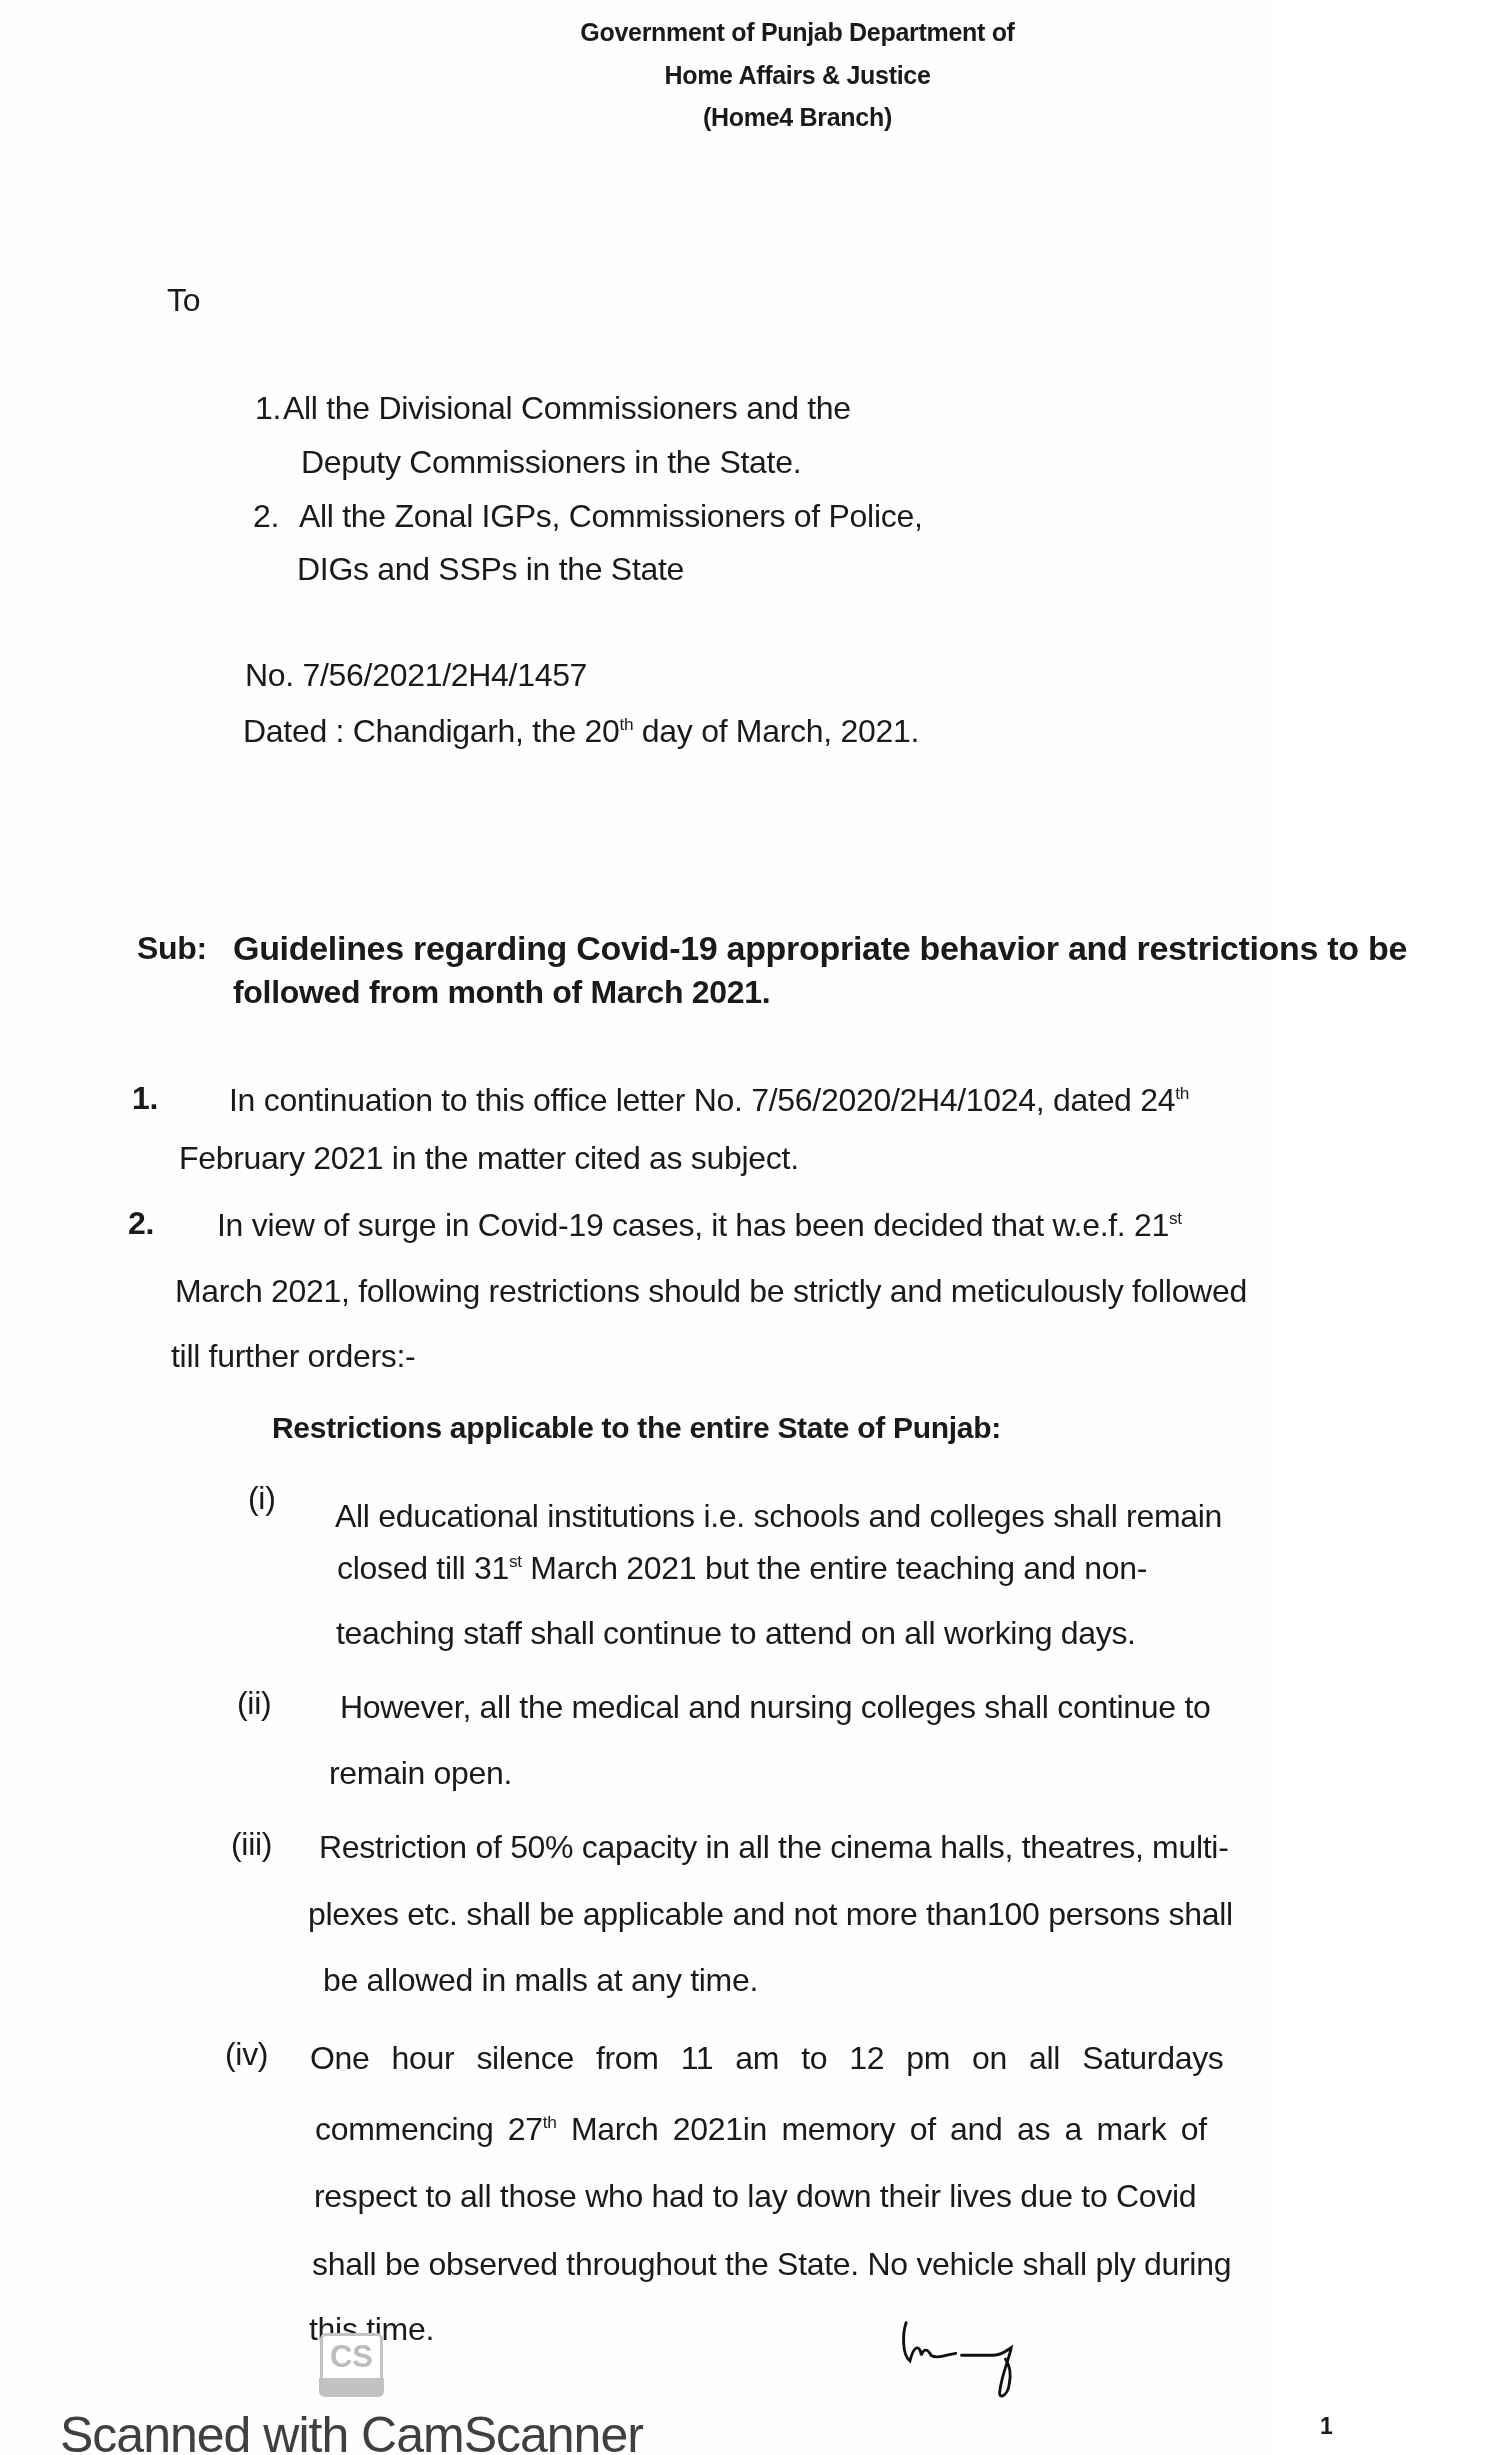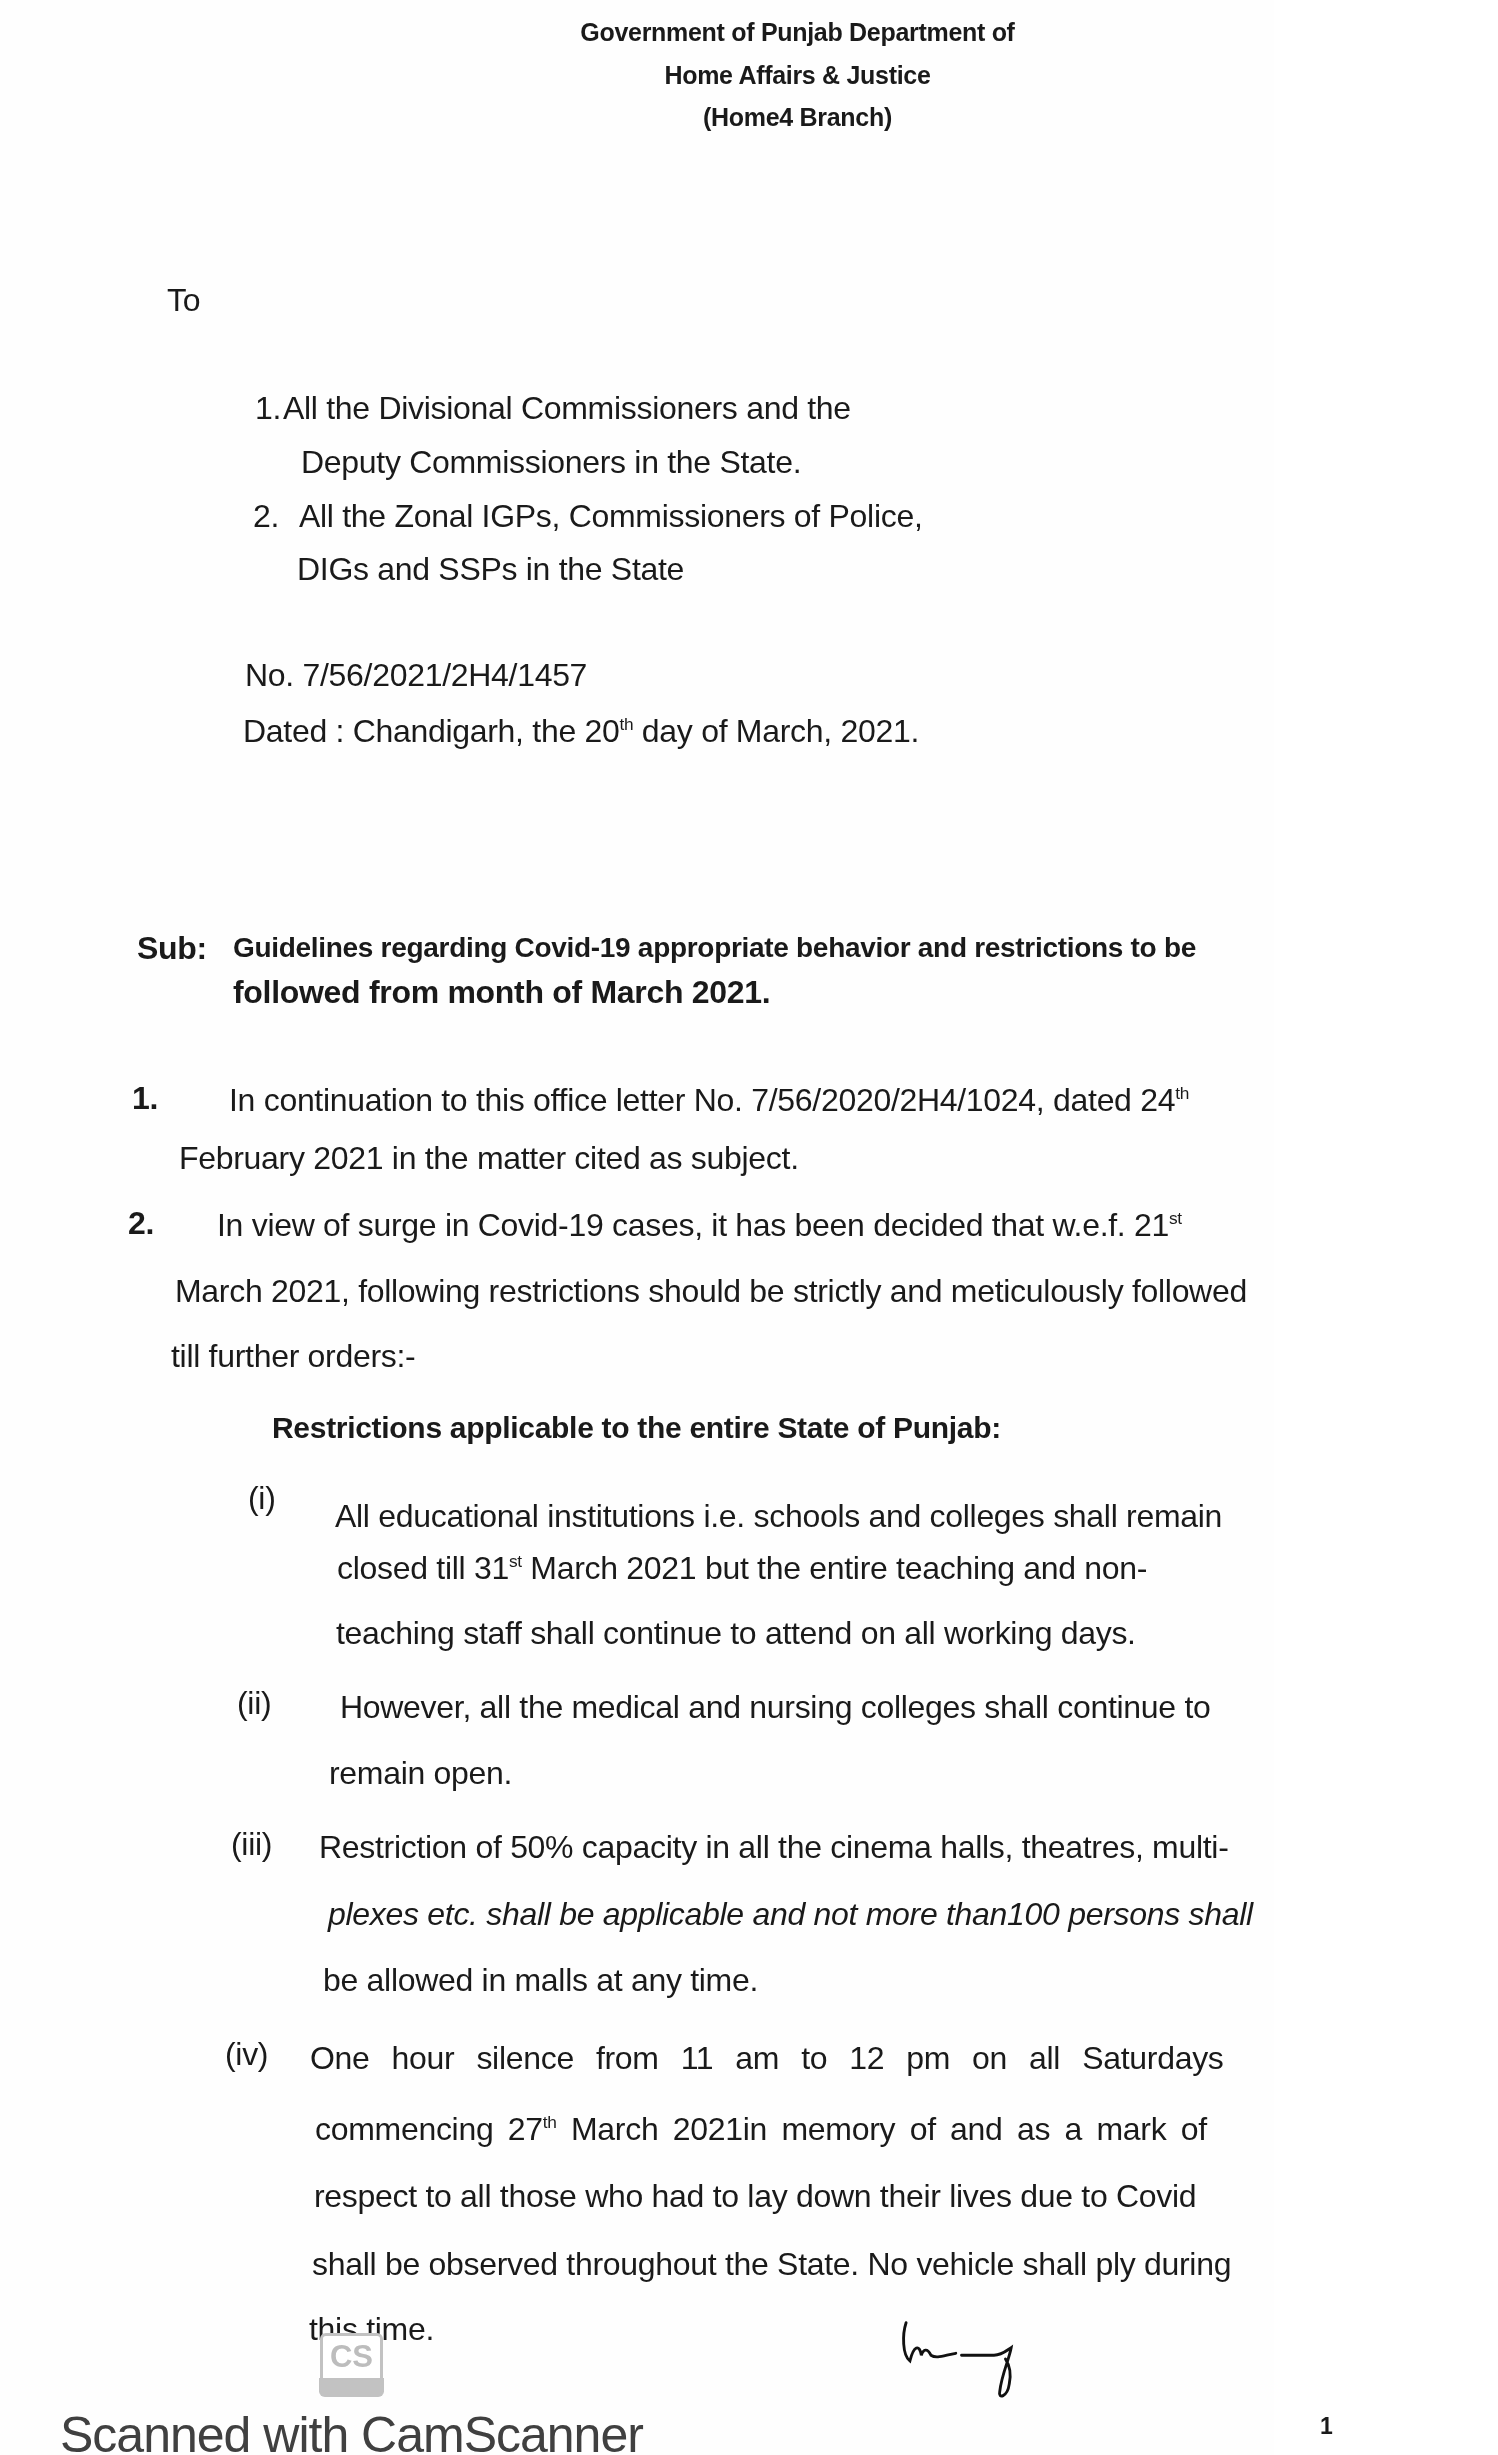--- a/index.html
+++ b/index.html
@@ -35,21 +35,21 @@
   <div class="line" style="left:283px; top:389px;">All the Divisional Commissioners and the</div>
   <div class="line" style="left:301px; top:443px;">Deputy Commissioners in the State.</div>
   <div class="line" style="left:253px; top:497px;">2.</div>
   <div class="line" style="left:299px; top:497px;">All the Zonal IGPs, Commissioners of Police,</div>
   <div class="line" style="left:297px; top:550px;">DIGs and SSPs in the State</div>
 
   <div class="line" style="left:245px; top:656px;">No. 7/56/2021/2H4/1457</div>
   <div class="line" style="left:243px; top:712px;"><span>Dated : Chandigarh, the 20</span><sup>th</sup><span> day of March, 2021.</span></div>
 
   <div class="line b" style="left:137px; top:929px;">Sub:</div>
-  <div class="line b" style="left:233px; top:929px; width:1164px; font-size:28px;">Guidelines regarding Covid-19 appropriate behavior and restrictions to be</div>
+  <div class="line b" style="left:233px; top:929px; width:1164px; font-size:34px;">Guidelines regarding Covid-19 appropriate behavior and restrictions to be</div>
   <div class="line b" style="left:233px; top:973px;">followed from month of March 2021.</div>
 
   <div class="line b" style="left:132px; top:1079px;">1.</div>
   <div class="line" style="left:229px; top:1081px;"><span>In continuation to this office letter No. 7/56/2020/2H4/1024, dated 24</span><sup>th</sup></div>
   <div class="line" style="left:179px; top:1139px;">February 2021 in the matter cited as subject.</div>
 
   <div class="line b" style="left:128px; top:1204px;">2.</div>
   <div class="line" style="left:217px; top:1206px;"><span>In view of  surge in Covid-19 cases, it has been decided that w.e.f. 21</span><sup>st</sup></div>
   <div class="line" style="left:175px; top:1272px;">March 2021, following restrictions should be strictly and meticulously followed</div>
   <div class="line" style="left:171px; top:1337px;">till further orders:-</div>
@@ -60,21 +60,21 @@
   <div class="line" style="left:335px; top:1481px;margin-top:16px;">All educational institutions i.e. schools and colleges shall remain</div>
   <div class="line" style="left:337px; top:1549px;"><span>closed till 31</span><sup>st</sup><span> March 2021 but the entire teaching and non-</span></div>
   <div class="line" style="left:336px; top:1614px;">teaching staff shall continue to attend on all working days.</div>
 
   <div class="line" style="left:237px; top:1684px;">(ii)</div>
   <div class="line" style="left:340px; top:1688px;">However, all the medical and nursing colleges shall continue to</div>
   <div class="line" style="left:329px; top:1754px;">remain open.</div>
 
   <div class="line" style="left:231px; top:1825px;">(iii)</div>
   <div class="line" style="left:319px; top:1828px;">Restriction of 50% capacity in all the cinema halls, theatres, multi-</div>
-  <div class="line" style="left:328px; top:1895px;font-style:italic;">plexes etc. shall be applicable and not more than100 persons shall</div>
+  <div class="line" style="left:308px; top:1895px;">plexes etc. shall be applicable and not more than100 persons shall</div>
   <div class="line" style="left:323px; top:1961px;">be allowed in malls at any time.</div>
 
   <div class="line" style="left:225px; top:2035px;">(iv)</div>
   <div class="line" style="left:310px; top:2039px; word-spacing:13.4px;">One hour silence from 11 am to 12 pm on all Saturdays</div>
   <div class="line" style="left:315px; top:2110px; word-spacing:5.8px;"><span>commencing 27</span><sup>th</sup><span> March 2021in memory of and as a mark of</span></div>
   <div class="line" style="left:314px; top:2177px;">respect to all those who had to lay down their lives due to Covid</div>
   <div class="line" style="left:312px; top:2245px;">shall be observed throughout the State. No vehicle shall ply during</div>
   <div class="line" style="left:309px; top:2310px;">this time.</div>
 
   <svg class="sig" viewBox="0 0 200 90">

